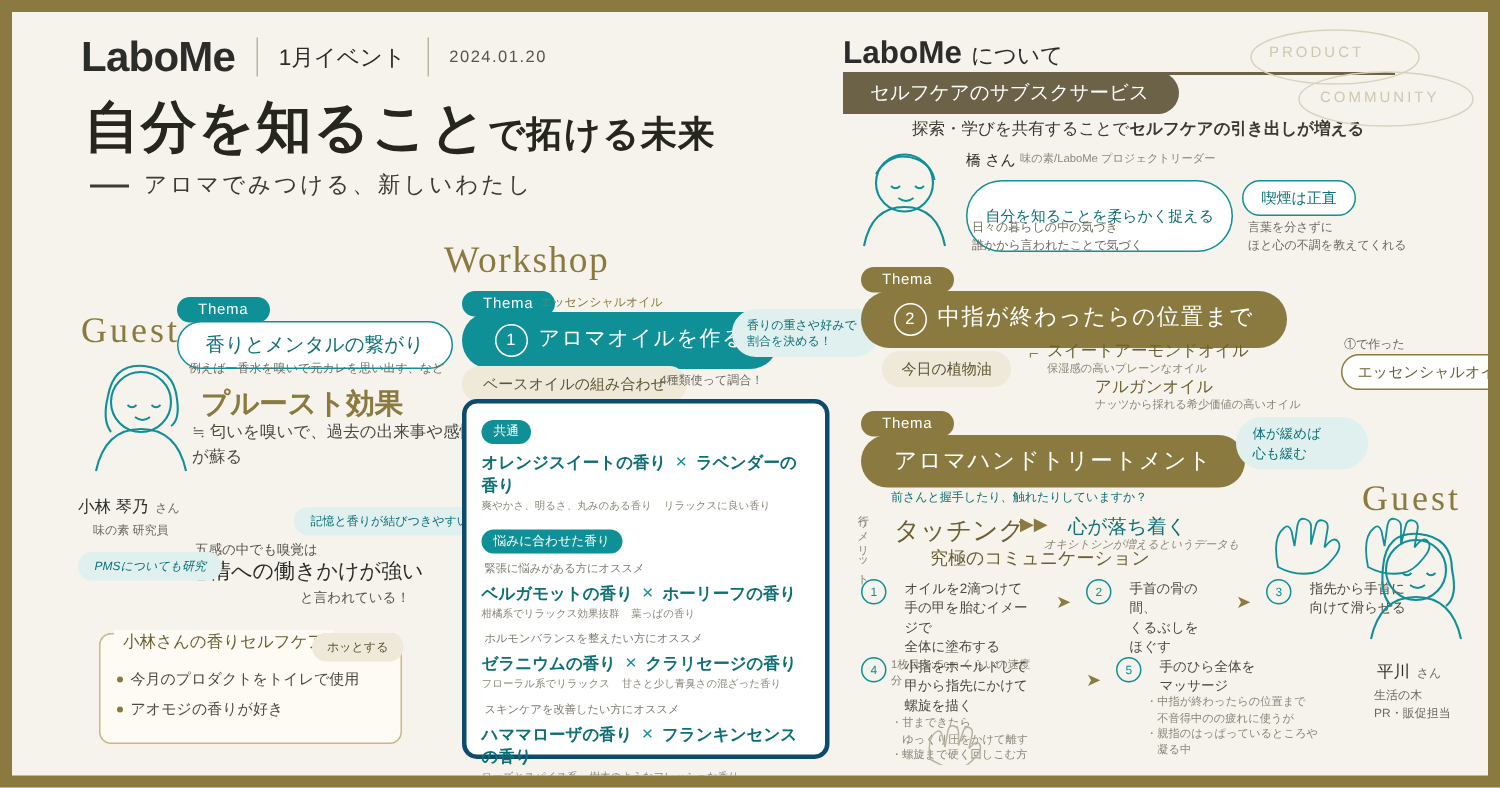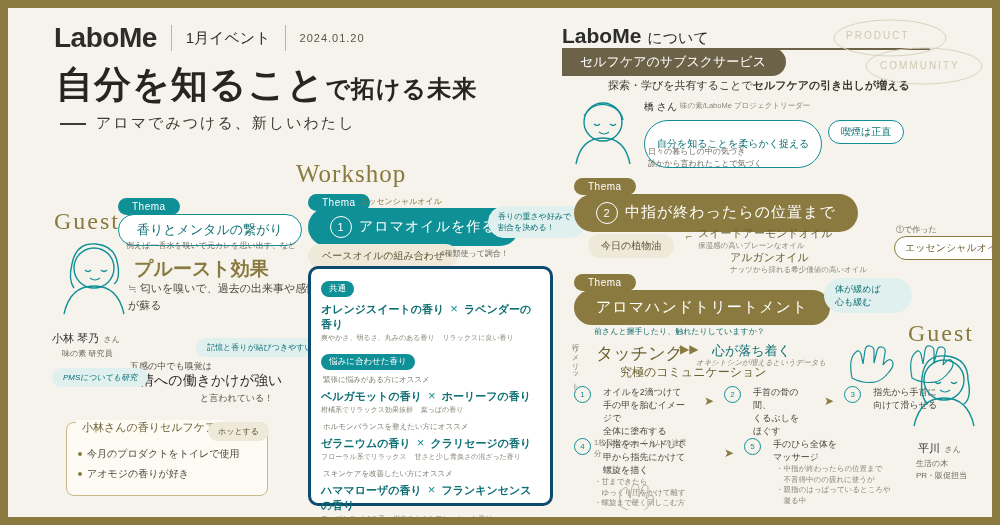--- a/index.html
+++ b/index.html
@@ -124,20 +124,24 @@
   <div class="abs" style="left:636px;top:92px;font-size:10px;color:#2c2c2a;">橋 さん</div>
   <div class="abs tiny2" style="left:672px;top:93px;">味の素/LaboMe プロジェクトリーダー</div>
 
   <div class="abs rbox" style="left:636px;top:112px;font-size:10px;padding:16px 12px;">自分を知ることを柔らかく捉える</div>
   <div class="abs rbox" style="left:820px;top:112px;font-size:10px;padding:4px 12px;">喫煙は正直</div>
 
   <div class="abs tiny" style="left:640px;top:138px;">
     <div>日々の暮らしの中の気づき</div>
     <div>誰かから言われたことで気づく</div>
   </div>
+  <div class="abs tiny" style="left:824px;top:138px;">
+    <div>言葉を分さずに</div>
+    <div>ほと心の不調を教えてくれる</div>
+  </div>
 
   <div class="abs guest" style="left:46px;top:200px;">Guest</div>
 
   <div class="abs pill teal" style="left:110px;top:190px;">Thema</div>
   <div class="abs rbox" style="left:110px;top:206px;font-size:13px;padding:6px 18px;">香りとメンタルの繋がり</div>
 
   <div class="abs tiny" style="left:118px;top:232px;">例えば一香水を嗅いで元カレを思い出す、など</div>
 
   <div class="abs" style="left:126px;top:248px;font-size:19px;font-weight:bold;color:#8a7a3f;">プルースト効果</div>
   <div class="abs" style="left:120px;top:272px;width:200px;font-size:11px;color:#4b4a40;line-height:1.5;">≒ 匂いを嗅いで、過去の出来事や感情が蘇る</div>
@@ -305,21 +309,21 @@
 　ゆっくり圧をかけて離す
 ・螺旋まで硬く回しこむ方</div>
       </div>
       <div style="color:#8a7a3f;font-size:12px;padding-top:8px;">➤</div>
       <div style="width:170px;">
         <div style="display:flex;gap:5px;">
           <div class="num t" style="flex:0 0 auto;width:15px;height:15px;font-size:8px;">5</div>
           <div style="font-size:9px;color:#4b4a40;line-height:1.45;white-space:pre-line;">手のひら全体を
 マッサージ</div>
         </div>
-        <div class="tiny2" style="margin-left:32px;white-space:pre-line;font-family:Liberation Mono, monospace;">・中指が終わったらの位置まで
+        <div class="tiny2" style="margin-left:20px;white-space:pre-line;font-family:Liberation Mono, monospace;">・中指が終わったらの位置まで
 　不音得中のの疲れに使うが
 ・親指のはっぱっているところや
 　凝る中</div>
       </div>
     </div>
   </div>
 
   <svg class="abs" style="left:604px;top:468px;" width="60" height="34">
     <path d="M8 30 q-2 -14 4 -18 q3 -2 4 2 l2 8 l2 -11 q1 -4 4 -3 q3 1 3 4 l0 9 l3 -9 q1 -4 4 -3 q3 1 2 5 l-2 9 q5 -6 7 -3 q2 3 -2 8 q-6 7 -11 8 q-9 1 -20 -6z" fill="none" stroke="#b9b3a0" stroke-width="1"></path>
   </svg>

